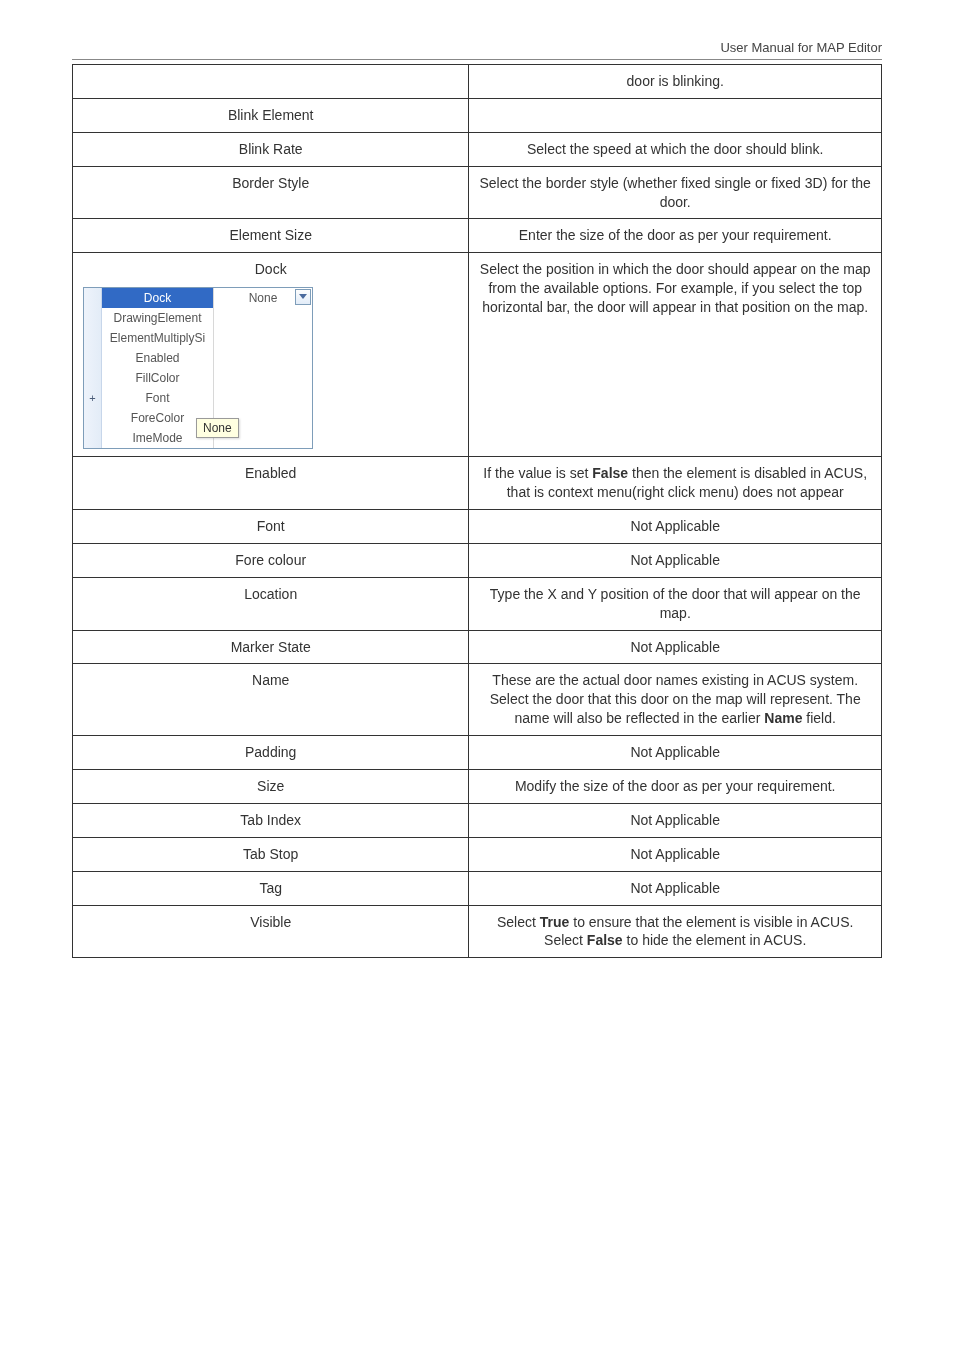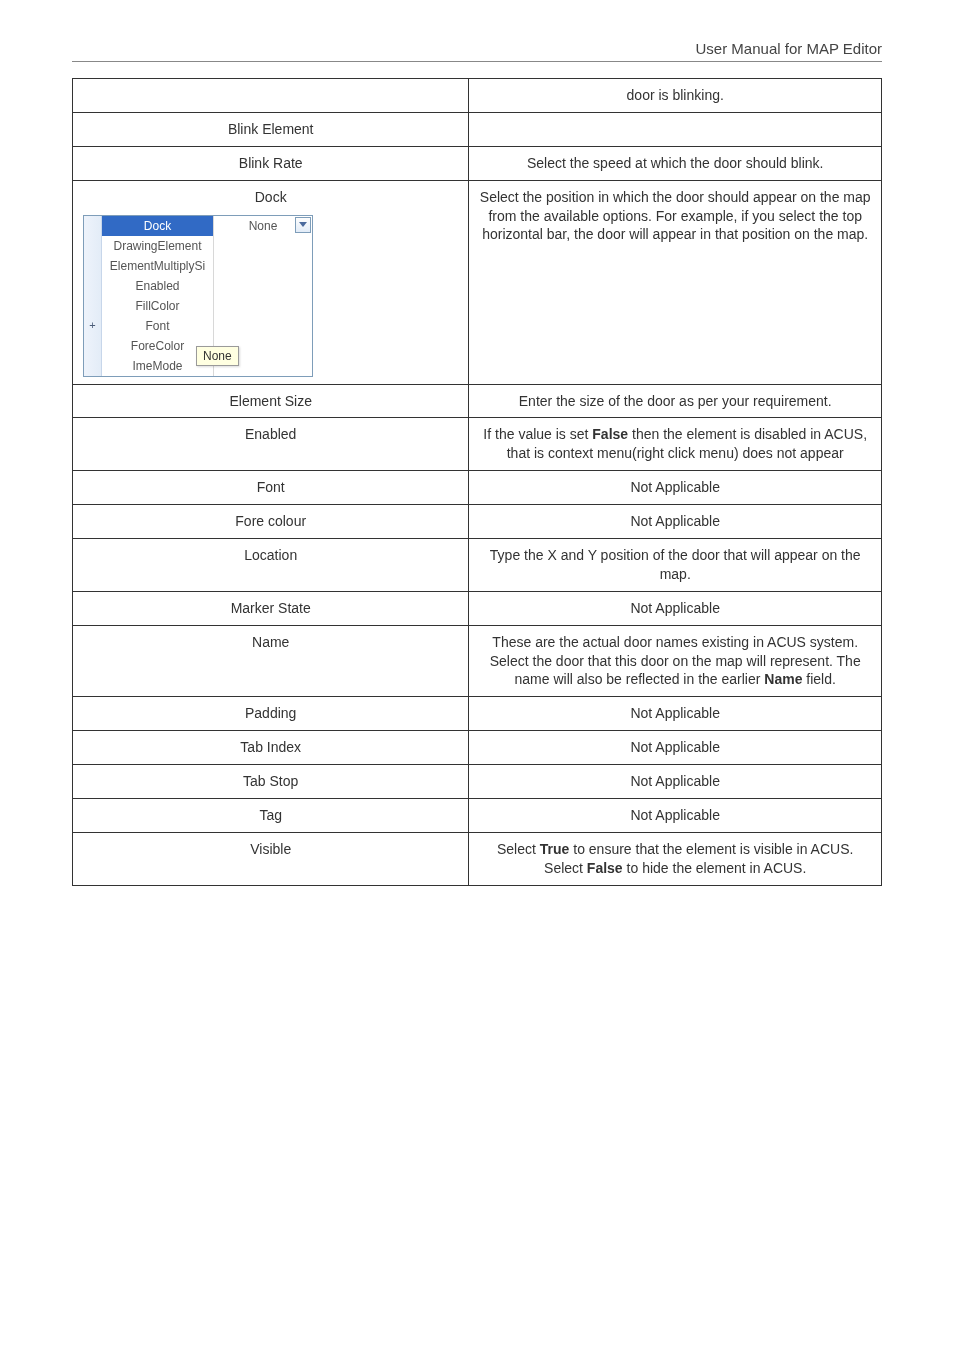--- a/index.html
+++ b/index.html
@@ -10,23 +10,23 @@
     font-family: "Myriad Pro", "Segoe UI", Arial, sans-serif;
     color: #333;
     width: 954px;
   }
   .page {
     padding: 40px 72px 60px 72px;
   }
   .header-bar {
     border-bottom: 1px solid #888;
     padding-bottom: 4px;
-    margin-bottom: 16px;
+    margin-bottom: 4px;
     text-align: right;
-    font-size: 15px;
+    font-size: 13px;
     color: #444;
   }
   table.main {
     width: 100%;
     border-collapse: collapse;
     font-size: 14px;
     line-height: 1.35;
     color: #333;
   }
   table.main td {
@@ -122,20 +122,28 @@
         </tr>
         <tr>
           <td class="label"><span>Blink Element</span></td>
           <td></td>
         </tr>
         <tr>
           <td class="label"><span>Blink Rate</span></td>
           <td>Select the speed at which the door should blink.</td>
         </tr>
         <tr>
+          <td class="label"><span>Border Style</span></td>
+          <td>Select the border style (whether fixed single or fixed 3D) for the door.</td>
+        </tr>
+        <tr>
+          <td class="label"><span>Element Size</span></td>
+          <td>Enter the size of the door as per your requirement.</td>
+        </tr>
+        <tr>
           <td class="label"><span>Dock</span><div class="propgrid-wrap">
               <div class="pg-row sel">
                 <div class="pg-gutter"></div>
                 <div class="pg-name">Dock</div>
                 <div class="pg-val">None<div class="pg-dd">
                     <svg width="8" height="6" viewBox="0 0 8 6">
                       <path d="M0 0 L8 0 L4 5 Z" fill="#4a6a9d"></path>
                     </svg>
                   </div></div>
               </div>
@@ -172,24 +180,20 @@
               <div class="pg-row">
                 <div class="pg-gutter"></div>
                 <div class="pg-name">ImeMode</div>
                 <div class="pg-val"></div>
               </div>
               <div class="pg-tooltip">None</div>
             </div></td>
           <td>Select the position in which the door should appear on the map from the available options. For example, if you select the top horizontal bar, the door will appear in that position on the map.</td>
         </tr>
         <tr>
-          <td class="label"><span>Element Size</span></td>
-          <td>Enter the size of the door as per your requirement.</td>
-        </tr>
-        <tr>
           <td class="label"><span>Enabled</span></td>
           <td>If the value is set <b>False</b> then the element is disabled in ACUS, that is context menu(right click menu) does not appear</td>
         </tr>
         <tr>
           <td class="label"><span>Font</span></td>
           <td>Not Applicable</td>
         </tr>
         <tr>
           <td class="label"><span>Fore colour</span></td>
           <td>Not Applicable</td>
@@ -204,20 +208,24 @@
         </tr>
         <tr>
           <td class="label"><span>Name</span></td>
           <td>These are the actual door names existing in ACUS system. Select the door that this door on the map will represent. The name will also be reflected in the earlier <b>Name</b> field.</td>
         </tr>
         <tr>
           <td class="label"><span>Padding</span></td>
           <td>Not Applicable</td>
         </tr>
         <tr>
+          <td class="label"><span>Size</span></td>
+          <td>Modify the size of the door as per your requirement.</td>
+        </tr>
+        <tr>
           <td class="label"><span>Tab Index</span></td>
           <td>Not Applicable</td>
         </tr>
         <tr>
           <td class="label"><span>Tab Stop</span></td>
           <td>Not Applicable</td>
         </tr>
         <tr>
           <td class="label"><span>Tag</span></td>
           <td>Not Applicable</td>

